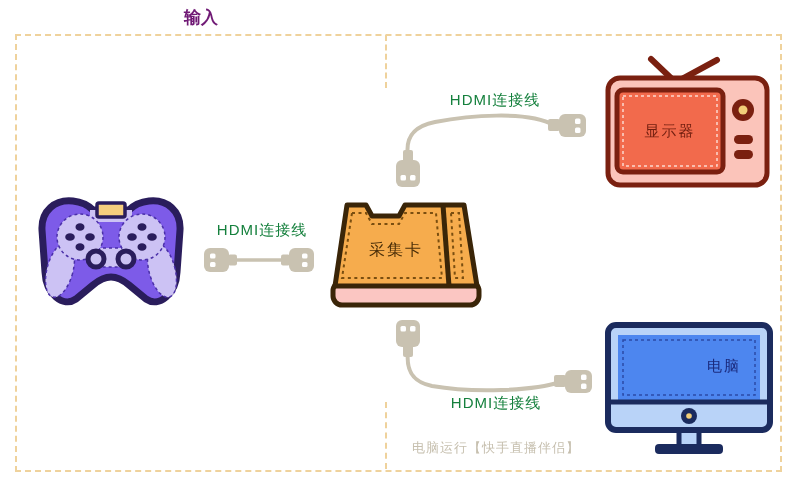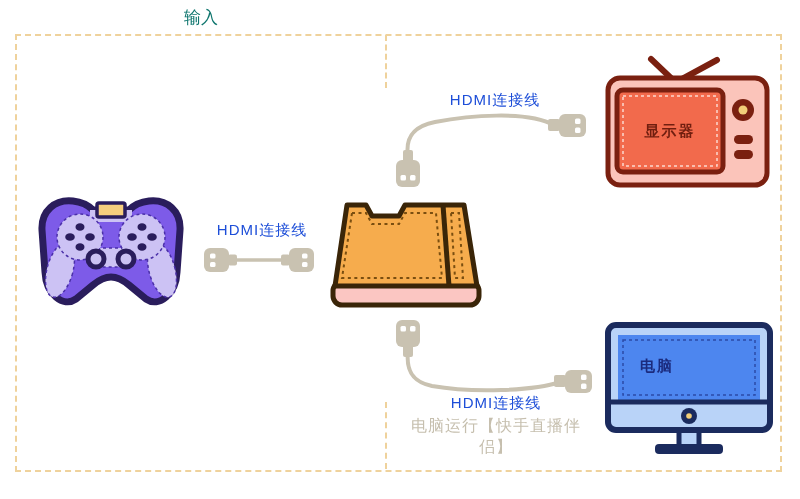--- a/index.html
+++ b/index.html
@@ -3,29 +3,29 @@
 <meta charset="utf-8">
 <style>
   html,body{margin:0;padding:0;background:#fff;}
   .canvas{position:relative;width:800px;height:499px;background:#ffffff;overflow:hidden;
           font-family:"Liberation Sans","DejaVu Sans",sans-serif;}
   .abs{position:absolute;}
   .region-border{left:15px;top:34px;width:763px;height:434px;border:2px dashed #efd29c;}
   .divider{border-left:2px dashed #efd29c;width:0;}
   .divider-top{left:385px;top:35px;height:53px;}
   .divider-bottom{left:385px;top:402px;height:67px;}
-  .section-label{top:6px;width:120px;text-align:center;color:#0f766e;
-                 font-weight:normal;font-size:17px;}
-  .cable-label{color:#1d4ed8;font-size:15px;text-align:center;letter-spacing:1px;}
-  .cable-note{color:#c6bfae;font-size:16px;text-align:center;letter-spacing:1px;}
-  .device-label{font-weight:bold;text-align:center;}
+  .section-label{top:6px;width:120px;text-align:center;color:#701a75;
+                 font-weight:bold;font-size:17px;}
+  .cable-label{color:#15803d;font-size:15px;text-align:center;letter-spacing:1px;}
+  .cable-note{color:#c6bfae;font-size:13px;text-align:center;letter-spacing:1px;margin-top:23px;}
+  .device-label{font-weight:normal;text-align:center;}
   .lbl-console{left:51px;top:314px;width:120px;font-size:15px;color:#3b2a18;letter-spacing:2px;}
   .lbl-capture{left:346px;top:240px;width:100px;font-size:16px;color:#4a2e08;letter-spacing:2px;}
   .lbl-display{left:620px;top:122px;width:100px;font-size:15px;color:#701e0f;letter-spacing:2px;}
-  .lbl-computer{left:607px;top:357px;width:100px;font-size:15px;color:#1b2b7e;letter-spacing:2px;}
+  .lbl-computer{left:674px;top:357px;width:100px;font-size:15px;color:#1b2b7e;letter-spacing:2px;}
 </style>
 </head>
 <body>
 
 <div class="canvas">
 
   <div class="abs region-border"></div>
   <div class="abs divider divider-top"></div>
   <div class="abs divider divider-bottom"></div>
 
@@ -67,20 +67,21 @@
     <rect x="100" y="16" width="5.5" height="5" rx="1.5" fill="#ffffff"></rect>
   </svg>
 
   <svg class="abs" style="left:330px;top:200px;" width="152" height="110" viewBox="0 0 152 110">
     <rect x="3" y="82" width="146" height="23" rx="9" fill="#fbc6c2" stroke="#3a2508" stroke-width="5"></rect>
     <path d="M17,5 L36,5 L42,16 L69,16 L75,5 L134,5 L147,86 L5,86 Z" fill="#f6ac4d" stroke="#3a2508" stroke-width="5" stroke-linejoin="round"></path>
     <line x1="113" y1="5" x2="119" y2="86" stroke="#3a2508" stroke-width="5"></line>
     <path d="M22,13 L36,13 L42,24 L69,24 L75,13 L106,13 L112,78 L12,78 Z" fill="none" stroke="#7a4e10" stroke-width="2" stroke-dasharray="3 3.5"></path>
     <path d="M121,13 L129,13 L133,78 L125,78 Z" fill="none" stroke="#7a4e10" stroke-width="2" stroke-dasharray="3 3.5"></path>
   </svg>
+  <div class="abs device-label lbl-capture">采集卡</div>
 
   <div class="abs cable-label" style="left:425px;top:91px;width:140px;">HDMI连接线</div>
   <svg class="abs" style="left:392px;top:88px;" width="210" height="110" viewBox="0 0 210 110">
     <path d="M16,68 C13,48 23,38 43,34 C75,28 135,22 162,37" fill="none" stroke="#c9c2b1" stroke-width="4"></path>
     <rect x="11" y="62" width="10" height="12" rx="2" fill="#c9c2b1"></rect>
     <rect x="4" y="72" width="24" height="27" rx="6" fill="#c9c2b1"></rect>
     <rect x="8.5" y="87" width="5.5" height="5.5" rx="1.5" fill="#ffffff"></rect>
     <rect x="18" y="87" width="5.5" height="5.5" rx="1.5" fill="#ffffff"></rect>
     <rect x="156" y="31" width="12" height="12" rx="2" fill="#c9c2b1"></rect>
     <rect x="167" y="26" width="27" height="23" rx="6" fill="#c9c2b1"></rect>

